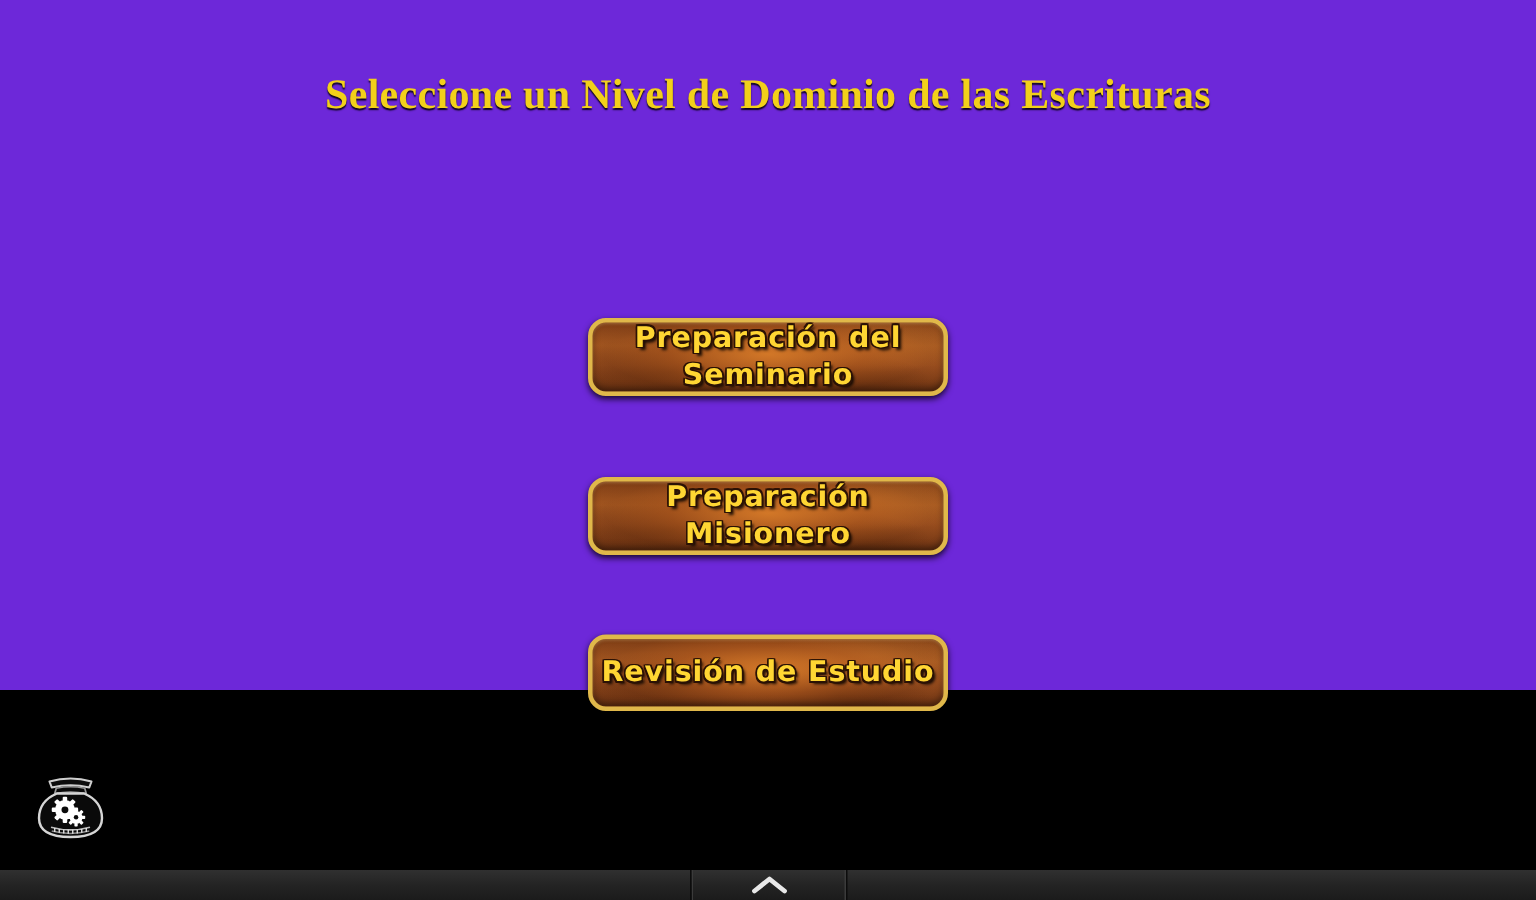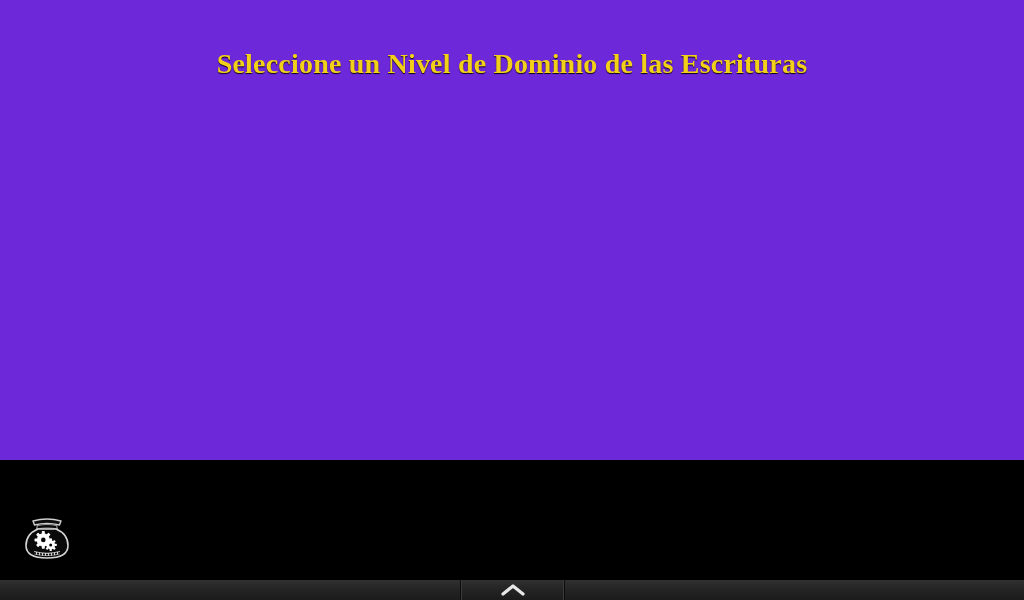--- a/index.html
+++ b/index.html
@@ -131,20 +131,37 @@
     cursor: pointer;
   }
 </style>
 </head>
 <body>
 
 <div id="screen">
 
   <div id="page-title">Seleccione un Nivel de Dominio de las Escrituras</div>
 
+  <div id="menu">
+
+    <div class="menu-button" id="btn-seminary">
+      <span class="label">Preparación del
+Seminario</span>
+    </div>
+
+    <div class="menu-button" id="btn-missionary">
+      <span class="label">Preparación
+Misionero</span>
+    </div>
+
+    <div class="menu-button" id="btn-review">
+      <span class="label">Revisión de Estudio</span>
+    </div>
+
+  </div>
 
   <div id="settings-pot">
     <svg width="54" height="54" viewBox="0 0 54 54">
 
       <path d="M13 11 q14 -4 28 0 l-1.5 4 q-12.5 -3 -25 0 Z" fill="#0d0d0d" stroke="#cfcfcf" stroke-width="1.4" stroke-linejoin="round"></path>
 
       <path d="M17.5 15.5 q9.5 -2 19 0 l1 3.5 q-10.5 -2 -21 0 Z" fill="#0a0a0a" stroke="#9a9a9a" stroke-width="1.1"></path>
 
       <path d="M18 19 q-12 5 -12 16.5 q0 12.5 21 12.5 q21 0 21 -12.5 q0 -11.5 -12 -16.5 Z" fill="#0a0a0a" stroke="#d5d5d5" stroke-width="1.6"></path>
 

